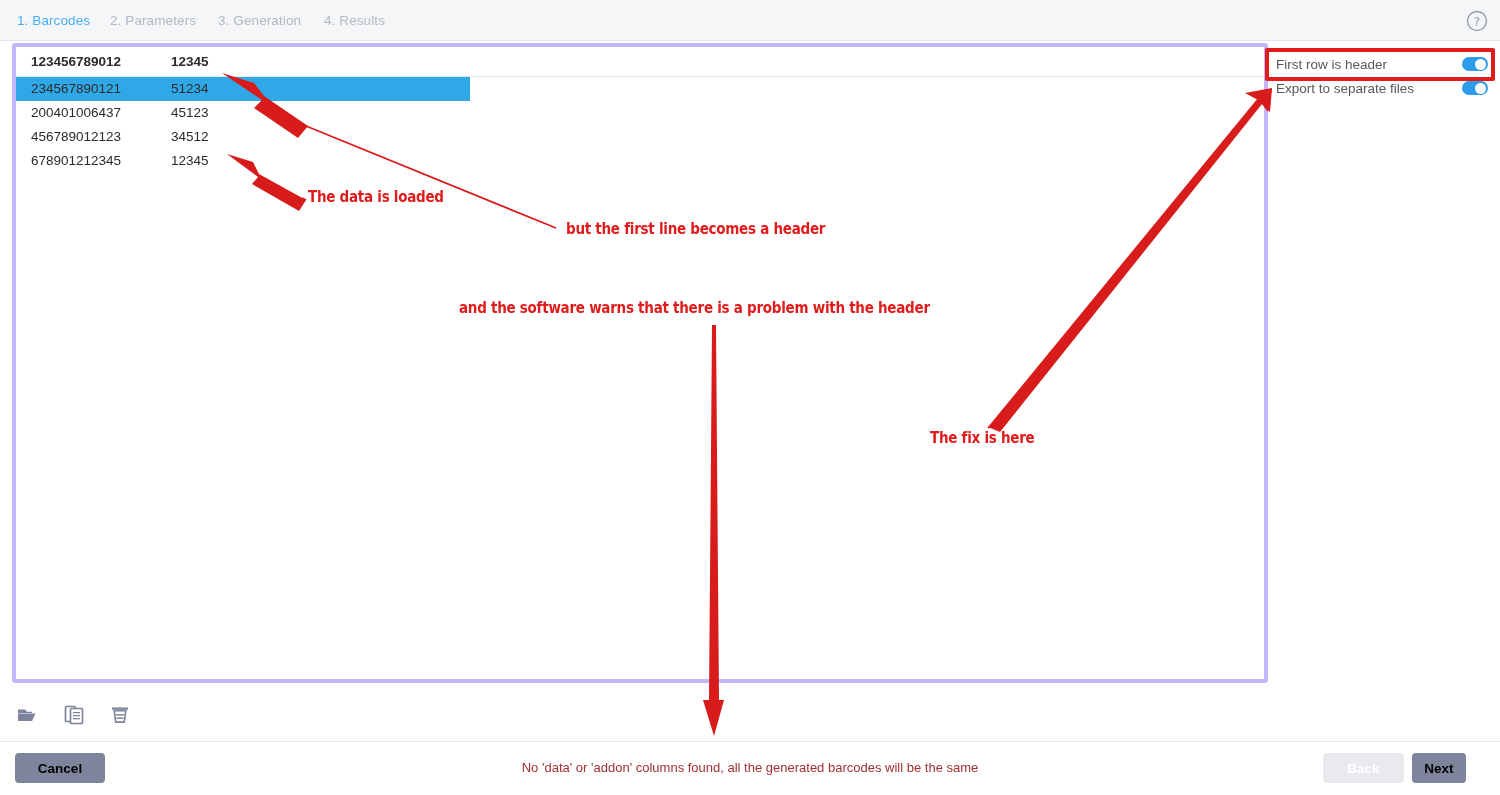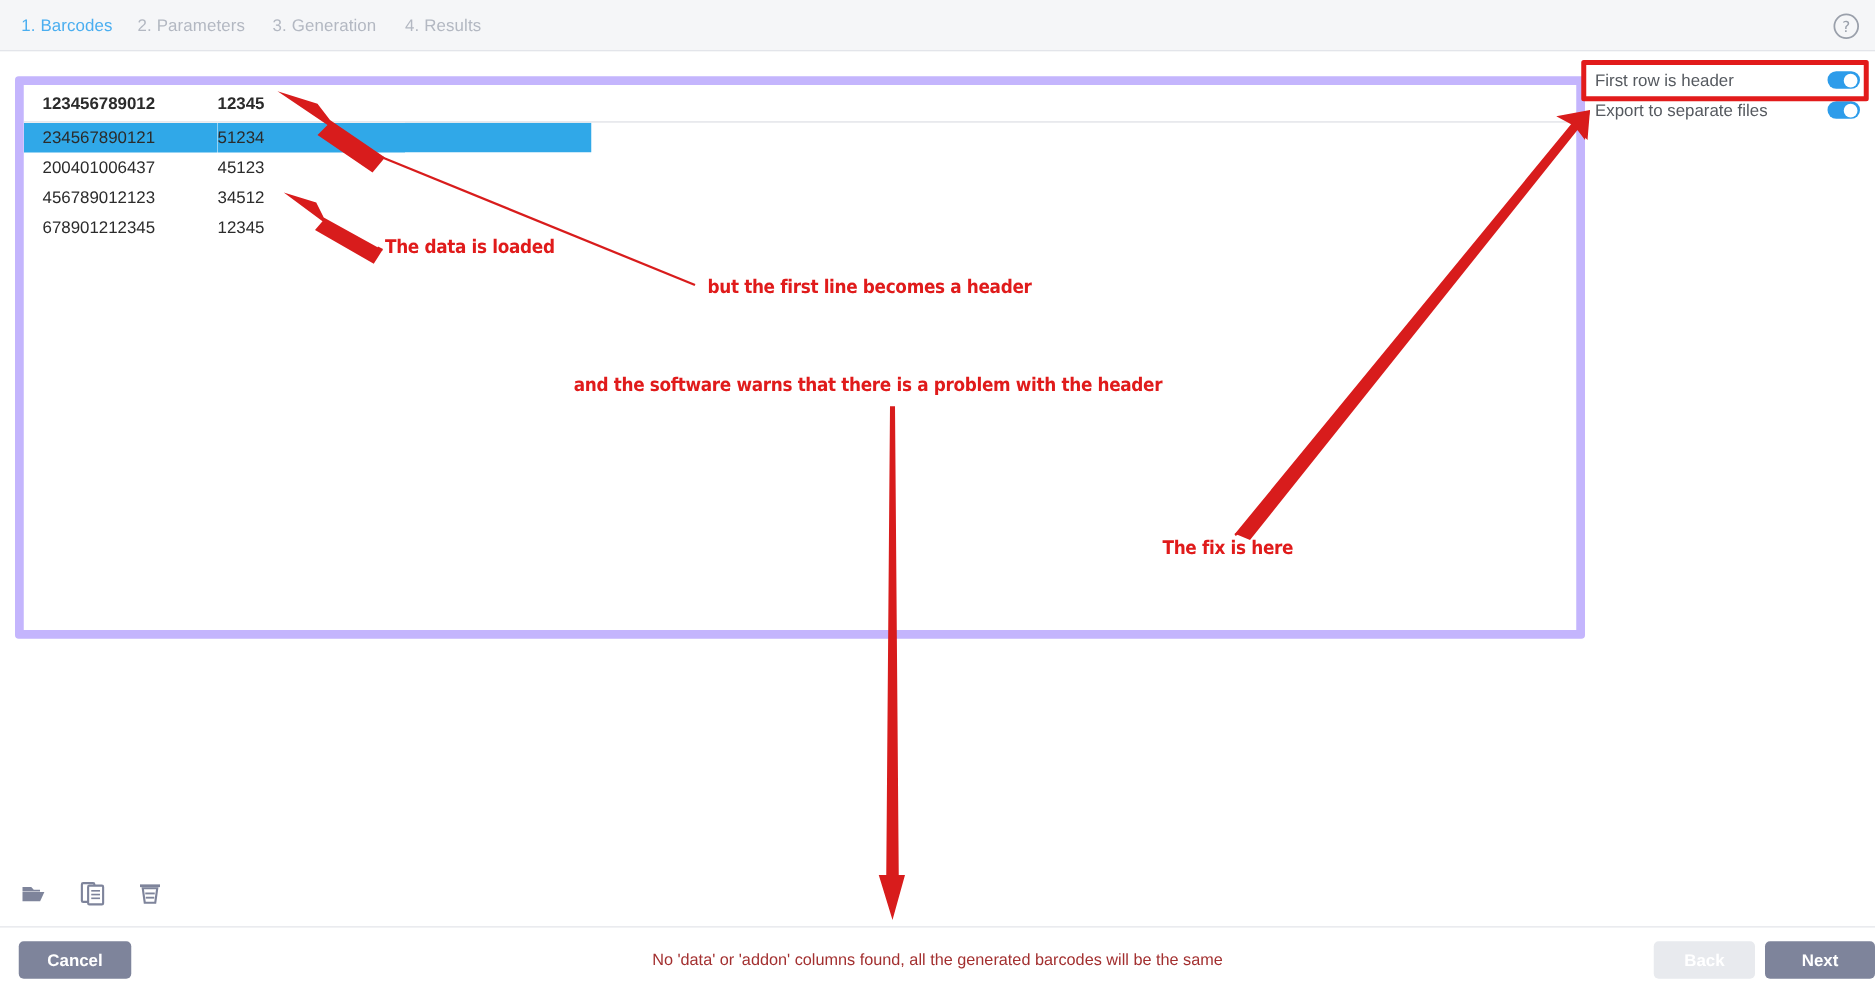--- a/index.html
+++ b/index.html
@@ -38,24 +38,24 @@
 
   #help-icon {
     position: absolute;
     right: 12px; top: 10px;
     width: 22px; height: 22px;
   }
 
   
   #table-panel {
     position: absolute;
-    left: 12px; top: 61px;
-    width: 1256px; height: 450px;
+    left: 12px; top: 43px;
+    width: 1256px; height: 640px;
     background: #ffffff;
-    border: 7px solid #c4b5fd;
+    border: 4px solid #c4b5fd;
     border-radius: 3px;
     overflow: hidden;
   }
   #table {
     width: 100%;
     border-collapse: collapse;
     table-layout: fixed;
   }
   #table th, #table td {
     text-align: left;
@@ -97,39 +97,39 @@
     width: 1500px; height: 1px;
     background: #e3e5ea;
   }
   .btn {
     position: absolute;
     border: none;
     border-radius: 4px;
     font-family: "Liberation Sans", sans-serif;
     font-size: 13.5px;
     font-weight: bold;
-    color: #ffffff;
+    color: #000000;
     cursor: pointer;
     padding: 0;
   }
   #cancel-button {
     left: 15px; top: 753px;
     width: 90px; height: 30px;
     background: #7e849b;
   }
   #back-button {
     left: 1323px; top: 753px;
     width: 81px; height: 30px;
     background: #e8eaee;
     color: #ffffff;
     cursor: default;
   }
   #next-button {
     left: 1412px; top: 753px;
-    width: 88px; height: 30px;
+    width: 54px; height: 30px;
     background: #7e849b;
   }
   #status-message {
     position: absolute;
     left: 0; top: 760px;
     width: 1500px;
     text-align: center;
     font-size: 13px;
     color: #a33030;
   }

